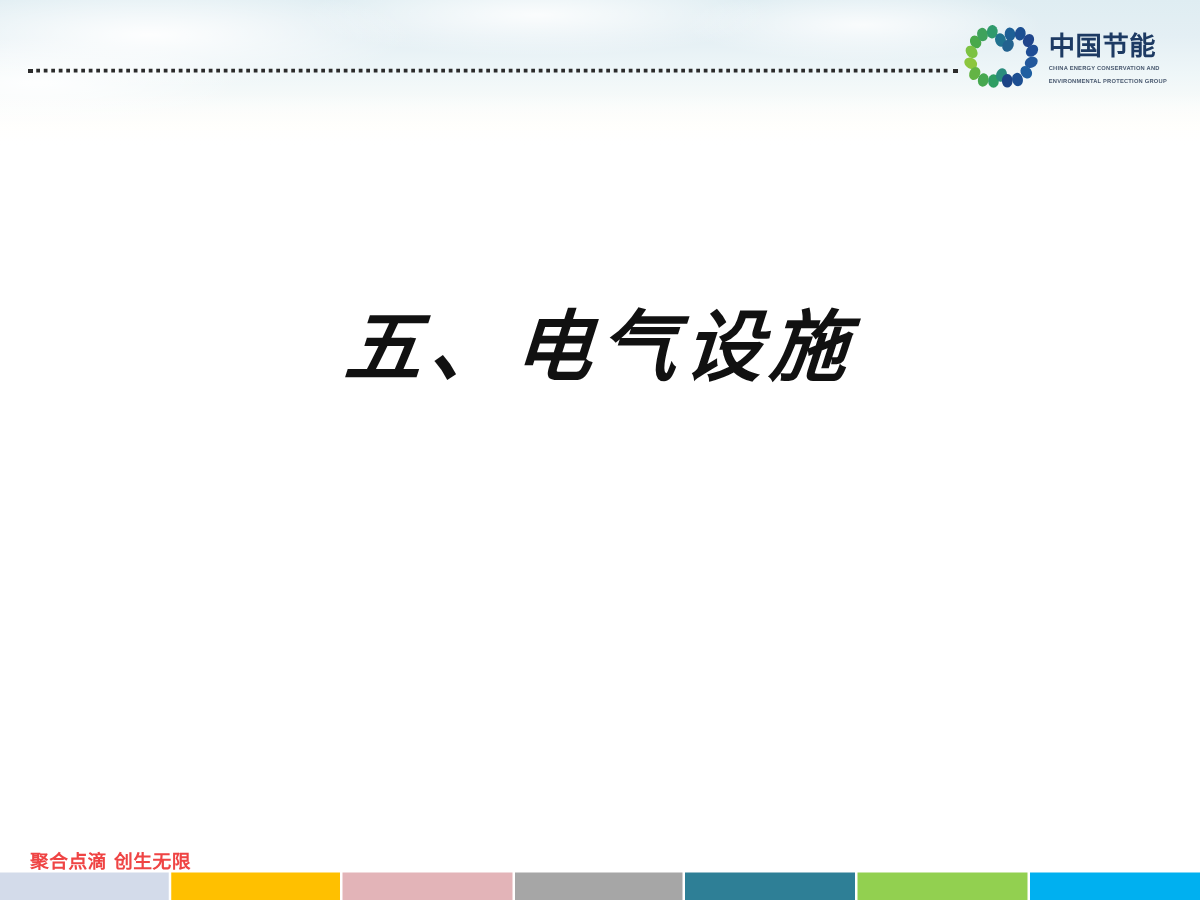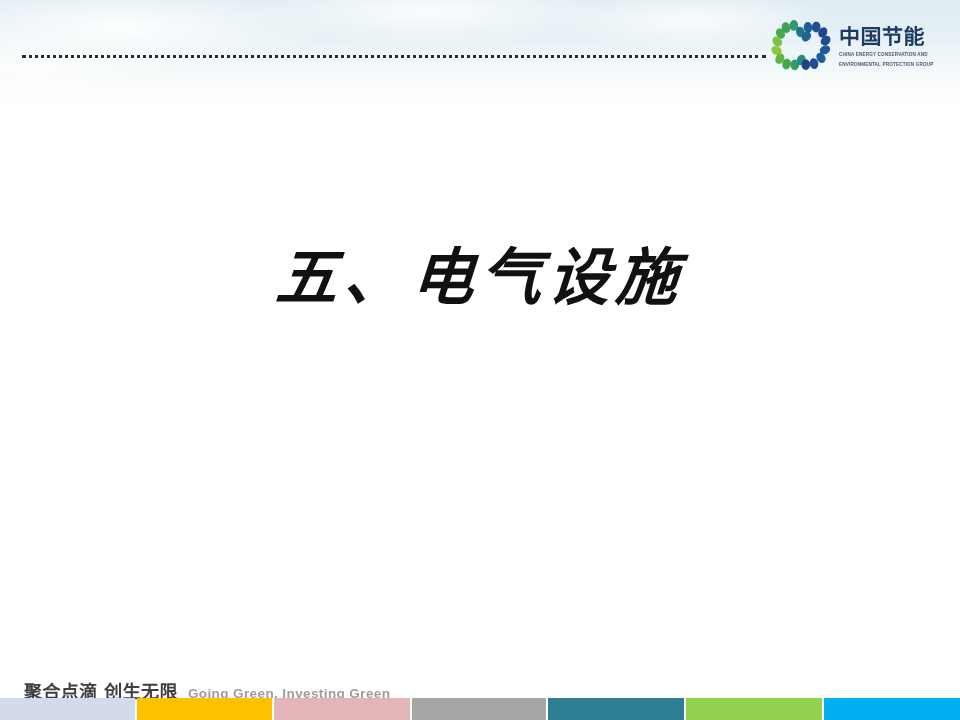--- a/index.html
+++ b/index.html
@@ -131,24 +131,24 @@
     position: absolute;
     left: 24px;
     top: 677px;
     display: flex;
     align-items: baseline;
     gap: 10px;
     white-space: nowrap;
   }
   .slogan-cn {
     font-family: "DejaVu Sans", "Liberation Sans", sans-serif;
-    font-size: 18px;
+    font-size: 15px;
     font-weight: bold;
     letter-spacing: 0.4px;
-    color: #404040;
+    color: #ef4444;
   }
   .slogan-en {
     font-family: "Liberation Sans", sans-serif;
     font-size: 13.5px;
     font-weight: bold;
     letter-spacing: 0.4px;
     color: #9d9d9d;
   }
 
   
@@ -203,21 +203,20 @@
       <div class="logo-cn">中国节能</div>
       <div class="logo-en">CHINA ENERGY CONSERVATION AND</div>
       <div class="logo-en">ENVIRONMENTAL PROTECTION GROUP</div>
     </div>
   </div>
 
   <div class="slide-title">五、电气设施</div>
 
   <div class="footer-slogan">
     <span class="slogan-cn">聚合点滴 创生无限</span>
-    <span class="slogan-en">Going Green, Investing Green</span>
   </div>
 
   <div class="color-ribbon">
       <div class="ribbon-seg" style="left: 0px; width: 135px; background: rgb(211, 219, 234);"></div>
       <div class="ribbon-seg" style="left: 137px; width: 135px; background: rgb(255, 192, 0);"></div>
       <div class="ribbon-seg" style="left: 274px; width: 136px; background: rgb(227, 180, 184);"></div>
       <div class="ribbon-seg" style="left: 412px; width: 134px; background: rgb(166, 166, 166);"></div>
       <div class="ribbon-seg" style="left: 548px; width: 136px; background: rgb(46, 127, 150);"></div>
       <div class="ribbon-seg" style="left: 686px; width: 136px; background: rgb(146, 208, 80);"></div>
       <div class="ribbon-seg" style="left: 824px; width: 136px; background: rgb(0, 176, 240);"></div>

